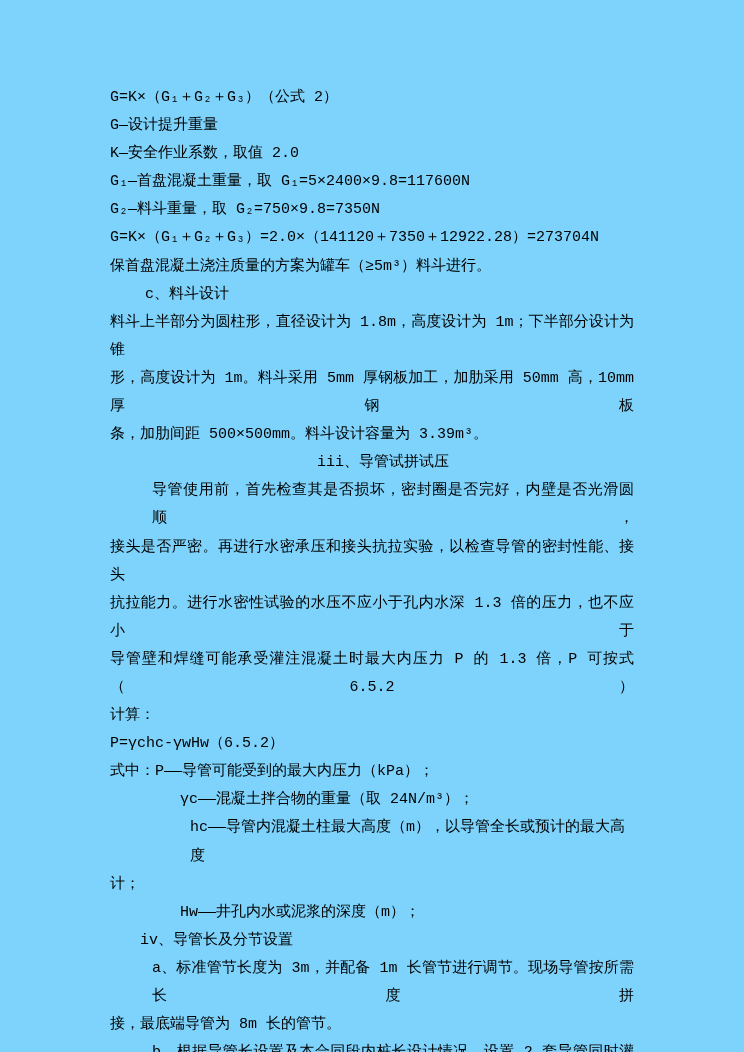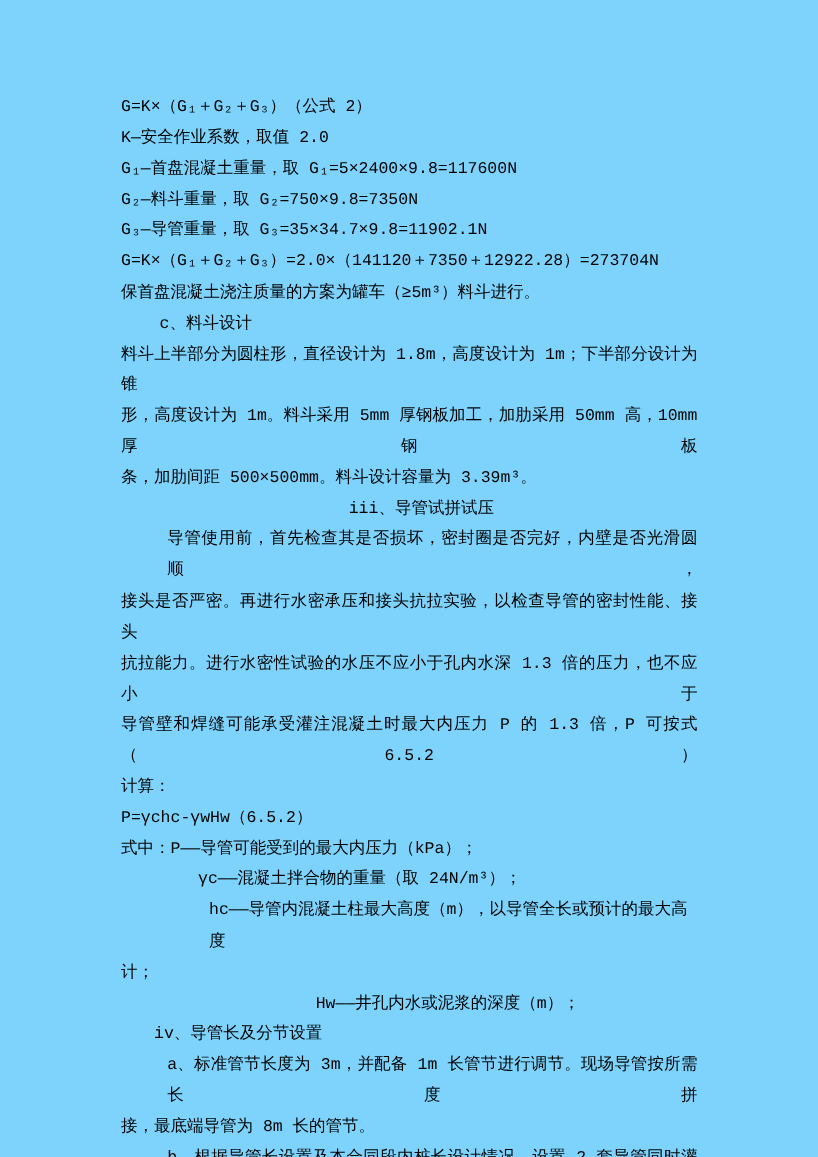--- a/index.html
+++ b/index.html
@@ -32,40 +32,40 @@
     text-align: justify;
     text-align-last: justify;
   }
 </style>
 </head>
 <body>
 
 <div class="page">
   <div class="content">
       <div class="line">G=K×（G₁＋G₂＋G₃）（公式 2）</div>
+      <div class="line">G—设计提升重量</div>
       <div class="line">K—安全作业系数，取值 2.0</div>
       <div class="line">G₁—首盘混凝土重量，取 G₁=5×2400×9.8=117600N</div>
       <div class="line">G₂—料斗重量，取 G₂=750×9.8=7350N</div>
-      <div class="line">G₃—导管重量，取 G₃=35×34.7×9.8=11902.1N</div>
       <div class="line">G=K×（G₁＋G₂＋G₃）=2.0×（141120＋7350＋12922.28）=273704N</div>
       <div class="line">保首盘混凝土浇注质量的方案为罐车（≥5m³）料斗进行。</div>
       <div class="line" style="padding-left: 35px;">c、料斗设计</div>
       <div class="line justify">料斗上半部分为圆柱形，直径设计为 1.8m，高度设计为 1m；下半部分设计为锥</div>
       <div class="line justify">形，高度设计为 1m。料斗采用 5mm 厚钢板加工，加肋采用 50mm 高，10mm 厚钢板</div>
       <div class="line">条，加肋间距 500×500mm。料斗设计容量为 3.39m³。</div>
       <div class="line" style="padding-left: 22px; text-align: center;">iii、导管试拼试压</div>
       <div class="line justify" style="padding-left: 42px;">导管使用前，首先检查其是否损坏，密封圈是否完好，内壁是否光滑圆顺，</div>
       <div class="line justify">接头是否严密。再进行水密承压和接头抗拉实验，以检查导管的密封性能、接头</div>
       <div class="line justify">抗拉能力。进行水密性试验的水压不应小于孔内水深 1.3 倍的压力，也不应小于</div>
       <div class="line justify">导管壁和焊缝可能承受灌注混凝土时最大内压力 P 的 1.3 倍，P 可按式（6.5.2）</div>
       <div class="line">计算：</div>
       <div class="line">P=γchc-γwHw（6.5.2）</div>
       <div class="line">式中：P——导管可能受到的最大内压力（kPa）；</div>
       <div class="line" style="padding-left: 70px;">γc——混凝土拌合物的重量（取 24N/m³）；</div>
       <div class="line" style="padding-left: 80px;">hc——导管内混凝土柱最大高度（m），以导管全长或预计的最大高度</div>
       <div class="line">计；</div>
-      <div class="line" style="padding-left: 70px; text-align: center;">Hw——井孔内水或泥浆的深度（m）；</div>
+      <div class="line" style="padding-left: 70px;">Hw——井孔内水或泥浆的深度（m）；</div>
       <div class="line" style="padding-left: 30px;">iv、导管长及分节设置</div>
       <div class="line justify" style="padding-left: 42px;">a、标准管节长度为 3m，并配备 1m 长管节进行调节。现场导管按所需长度拼</div>
       <div class="line">接，最底端导管为 8m 长的管节。</div>
       <div class="line justify" style="padding-left: 42px;">b、根据导管长设置及本合同段内桩长设计情况，设置 2 套导管同时灌注，</div>
     </div>
 </div>
 
 </body></html>

